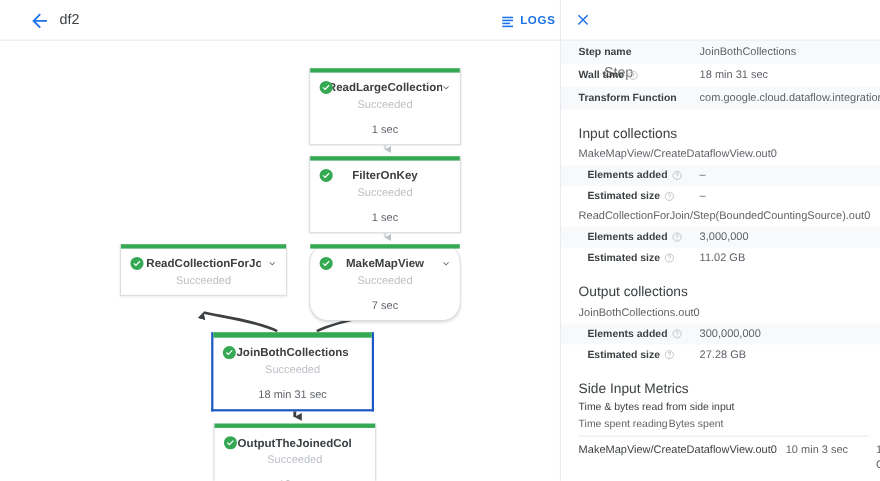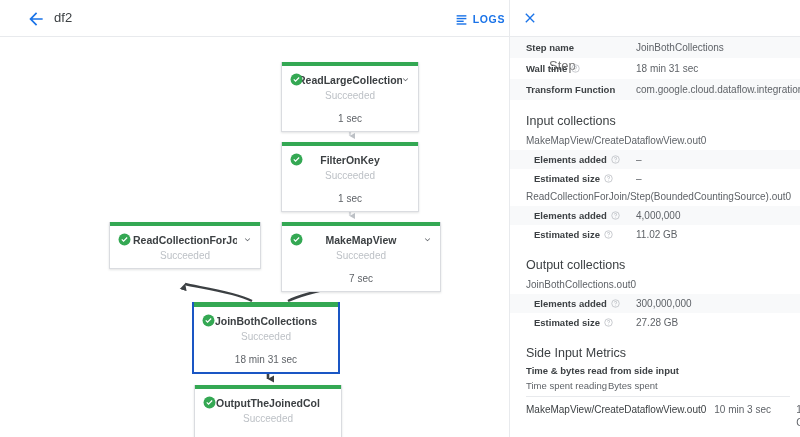--- a/index.html
+++ b/index.html
@@ -127,21 +127,21 @@
   }
   .metric-row.shaded { background: #f8f9fa; }
   .metric-key {
     width: 102px; flex: 0 0 102px;
     font-size: 9.5px; font-weight: bold; color: #3c4043;
     display: flex; align-items: center; gap: 4px;
   }
   .metric-val { font-size: 10px; color: #5f6368; }
 
   .subsection-title {
-    font-size: 9.5px; font-weight: bold; color: #3c4043;
+    font-size: 9.5px; font-weight: normal; color: #3c4043;
     padding: 1px 16px 4px 16px;
   }
 
   .si-table { padding: 0 10px 0 16px; }
   .si-head {
     display: flex; border-bottom: 1px solid #e8eaed; padding-bottom: 5px;
   }
   .si-head div { font-size: 9.5px; color: #5f6368; }
   .si-c1 { flex: 0 0 136px; }
   .si-c2 { flex: 0 0 82px; }
@@ -239,21 +239,21 @@
                 <path d="M10.2 16.6l-4-4 1.5-1.5 2.5 2.5 6-6 1.5 1.5z" fill="#fff"></path>
               </svg>
               <span class="node-title">ReadCollectionForJoin</span>
               <svg viewBox="0 0 24 24" width="11" height="11" class="node-chevron">
                 <path d="M7.4 9.2L12 13.8l4.6-4.6 1.1 1.1L12 16 6.3 10.3z" fill="#5f6368"></path>
               </svg>
             </div>
             <div class="node-status">Succeeded</div>
           </div>
         </div>
-        <div class="node" style="left: 281px; top: 185px; width: 160px;">
+        <div class="node" style="left: 281px; top: 185px; width: 138px; border-radius: 17px;">
           <div class="node-topbar" style="background: rgb(52, 168, 83);"></div>
           <div class="node-body">
             <div class="node-title-row">
               <svg viewBox="0 0 24 24" class="status-dot">
                 <circle cx="12" cy="12" r="11" fill="#34a853"></circle>
                 <path d="M10.2 16.6l-4-4 1.5-1.5 2.5 2.5 6-6 1.5 1.5z" fill="#fff"></path>
               </svg>
               <span class="node-title">MakeMapView</span>
               <svg viewBox="0 0 24 24" width="11" height="11" class="node-chevron">
                 <path d="M7.4 9.2L12 13.8l4.6-4.6 1.1 1.1L12 16 6.3 10.3z" fill="#5f6368"></path>
@@ -354,21 +354,21 @@
           </div>
           <div class="coll-name">ReadCollectionForJoin/Step(BoundedCountingSource).out0</div>
           <div class="metric-row shaded">
             <div class="metric-key">
               <span>Elements added</span>
               <svg viewBox="0 0 24 24" width="9" height="9" class="help-icon">
                 <circle cx="12" cy="12" r="10" fill="none" stroke="#bdc1c6" stroke-width="2.2"></circle>
                 <path d="M11 17h2v2h-2zm1-12a4 4 0 00-4 4h2a2 2 0 114 0c0 2-3 2-3 5h2c0-2 3-2.4 3-5a4 4 0 00-4-4z" fill="#bdc1c6"></path>
               </svg>
             </div>
-            <div class="metric-val">4,000,000</div>
+            <div class="metric-val">3,000,000</div>
           </div>
           <div class="metric-row">
             <div class="metric-key">
               <span>Estimated size</span>
               <svg viewBox="0 0 24 24" width="9" height="9" class="help-icon">
                 <circle cx="12" cy="12" r="10" fill="none" stroke="#bdc1c6" stroke-width="2.2"></circle>
                 <path d="M11 17h2v2h-2zm1-12a4 4 0 00-4 4h2a2 2 0 114 0c0 2-3 2-3 5h2c0-2 3-2.4 3-5a4 4 0 00-4-4z" fill="#bdc1c6"></path>
               </svg>
             </div>
             <div class="metric-val">11.02 GB</div>

